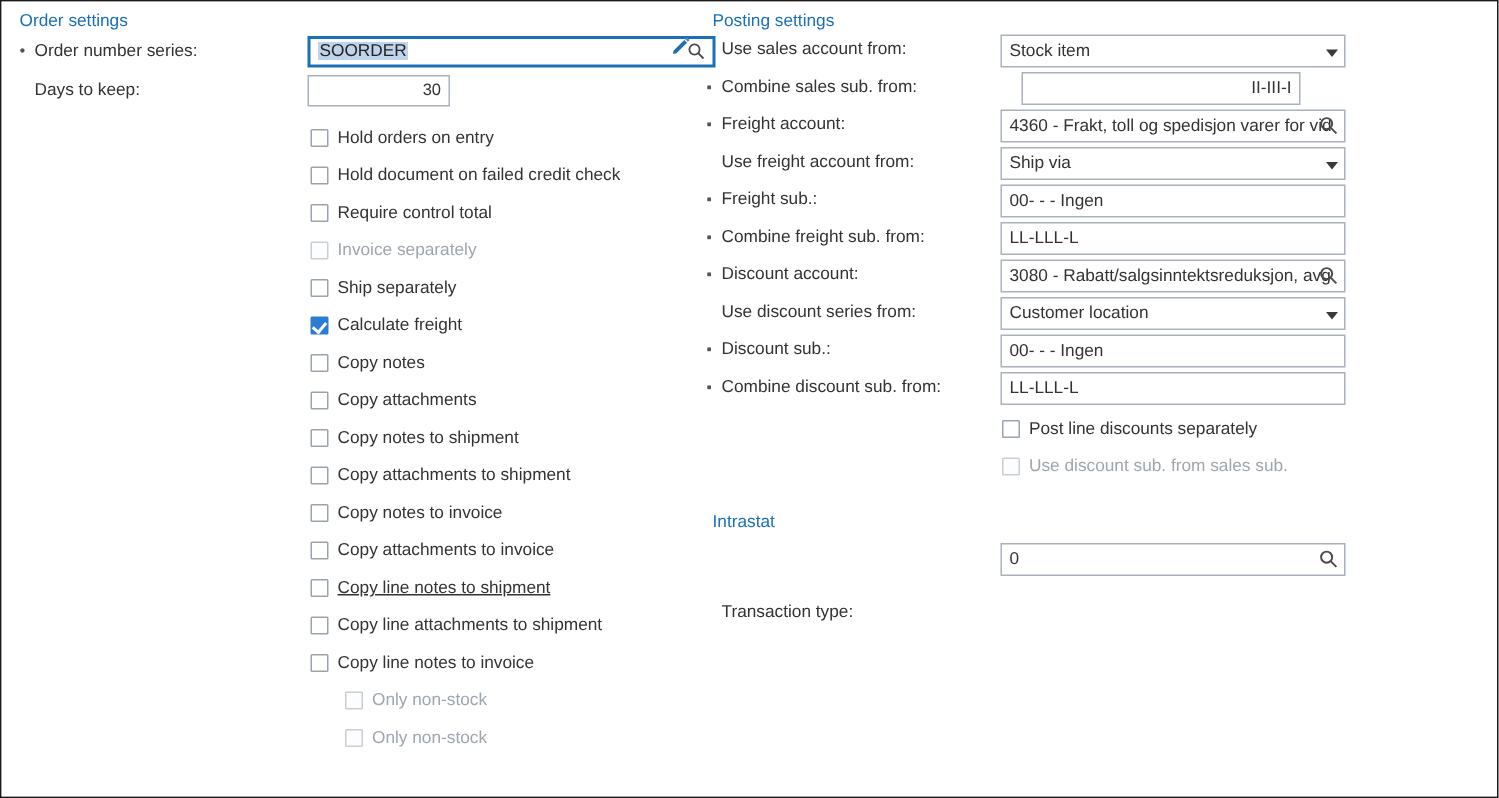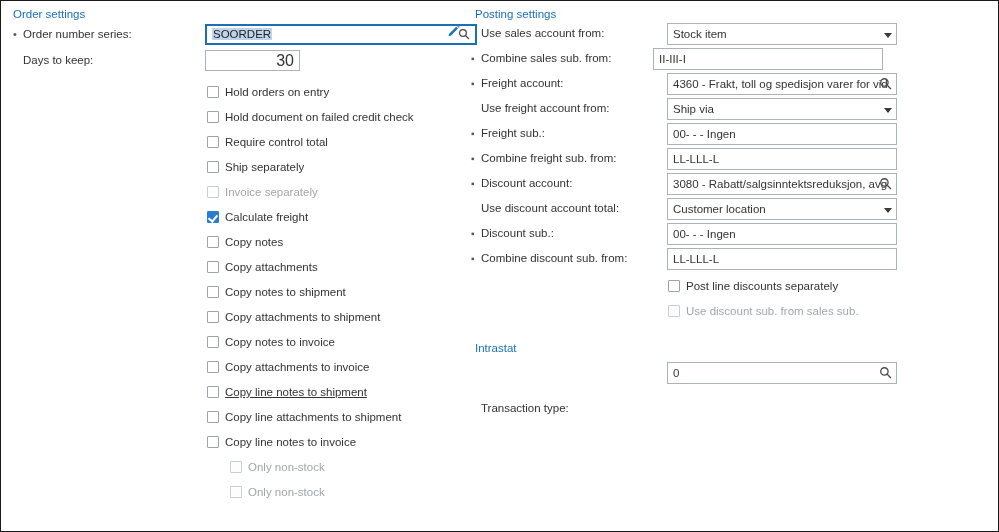--- a/index.html
+++ b/index.html
@@ -108,21 +108,21 @@
     color: #1a6fb5;
     font-size: 13px;
     line-height: 21px;
   }
   .num-box {
     position: absolute;
     height: 21px;
     width: 95px;
     background: #ffffff;
     border: 1px solid #aab2bd;
-    font-size: 16px;
+    font-size: 11px;
     line-height: 19px;
     text-align: right;
     padding-right: 5px;
     color: #333;
   }
 
   
   .cbrow {
     position: relative;
     height: 25px;
@@ -238,30 +238,30 @@
           <span class="cb" style="left:206px;"></span>
           <span class="cb-label" style="left:224px;">Hold document on failed credit check</span>
         </div>
 
         <div class="cbrow">
           <span class="cb" style="left:206px;"></span>
           <span class="cb-label" style="left:224px;">Require control total</span>
         </div>
 
         <div class="cbrow">
-          <span class="cb" style="left:206px;"></span>
-          <span class="cb-label" style="left:224px;">Ship separately</span>
-        </div>
-
-        <div class="cbrow">
           <span class="cb disabled" style="left:206px;"></span>
           <span class="cb-label dim" style="left:224px;">Invoice separately</span>
         </div>
 
         <div class="cbrow">
+          <span class="cb" style="left:206px;"></span>
+          <span class="cb-label" style="left:224px;">Ship separately</span>
+        </div>
+
+        <div class="cbrow">
           <span class="cb checked" style="left:206px;"></span>
           <span class="cb-label" style="left:224px;">Calculate freight</span>
         </div>
 
         <div class="cbrow">
           <span class="cb" style="left:206px;"></span>
           <span class="cb-label" style="left:224px;">Copy notes</span>
         </div>
 
         <div class="cbrow">
@@ -325,21 +325,21 @@
       <div class="row">
         <div class="label" style="left:12px; top:0;">Use sales account from:</div>
         <div class="rbox" style="left:198px; top:2px; width:230px;">
           <span>Stock item</span>
           <span class="caret"></span>
         </div>
       </div>
 
       <div class="row">
         <div class="label req-dot" style="left:12px; top:0;">Combine sales sub. from:</div>
-        <div class="rbox" style="left:184px; top:2px; width:230px; padding-right:5px;">
+        <div class="rbox" style="left:212px; top:2px; width:186px; padding-right:5px;text-align:right;">
           <span>II-III-I</span>
         </div>
       </div>
 
       <div class="row">
         <div class="label req-dot" style="left:12px; top:0;">Freight account:</div>
         <div class="rbox" style="left:198px; top:2px; width:230px;">
           <span>4360 - Frakt, toll og spedisjon varer for vid</span>
           <span class="mag2">
             <svg class="icon-svg" width="13" height="13" viewBox="0 0 12 12" aria-hidden="true">
@@ -379,21 +379,21 @@
           <span class="mag2">
             <svg class="icon-svg" width="13" height="13" viewBox="0 0 12 12" aria-hidden="true">
               <circle cx="5" cy="5" r="3.4" fill="none" stroke="#4a4a4a" stroke-width="1.2"></circle>
               <line x1="7.6" y1="7.6" x2="11" y2="11" stroke="#4a4a4a" stroke-width="1.2"></line>
             </svg>
           </span>
         </div>
       </div>
 
       <div class="row">
-        <div class="label" style="left:12px; top:0;">Use discount account total:</div>
+        <div class="label" style="left:12px; top:0;">Use discount series from:</div>
         <div class="rbox" style="left:198px; top:2px; width:230px;">
           <span>Customer location</span>
           <span class="caret"></span>
         </div>
       </div>
 
       <div class="row">
         <div class="label req-dot" style="left:12px; top:0;">Discount sub.:</div>
         <div class="rbox" style="left:198px; top:2px; width:230px; padding-right:5px;">
           <span>00-   - - Ingen</span>

